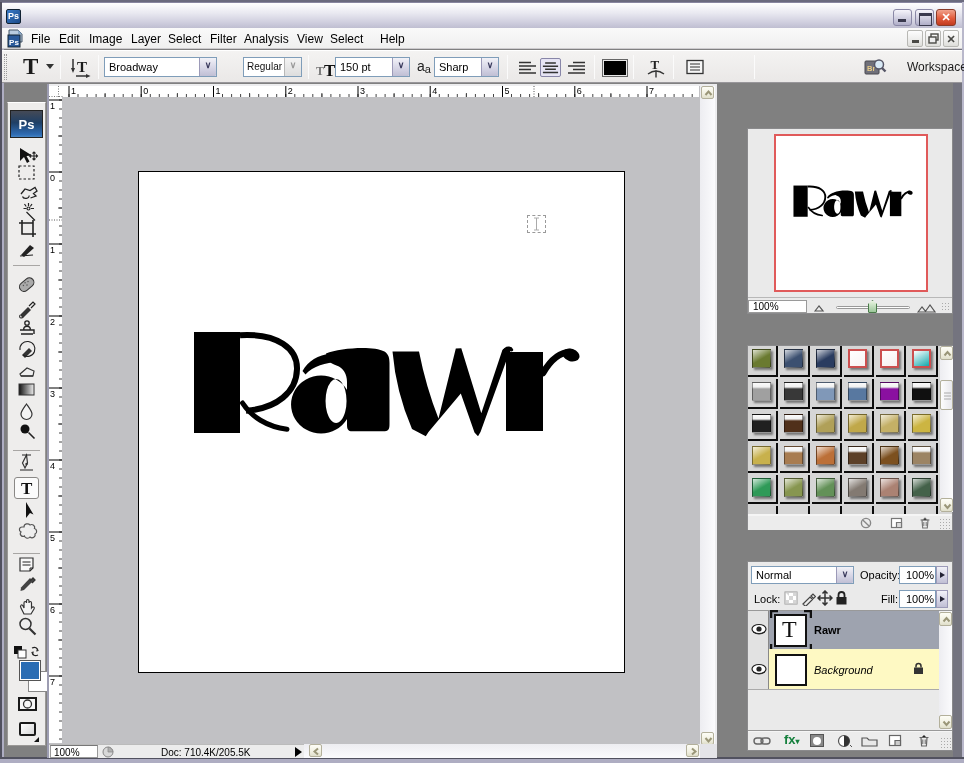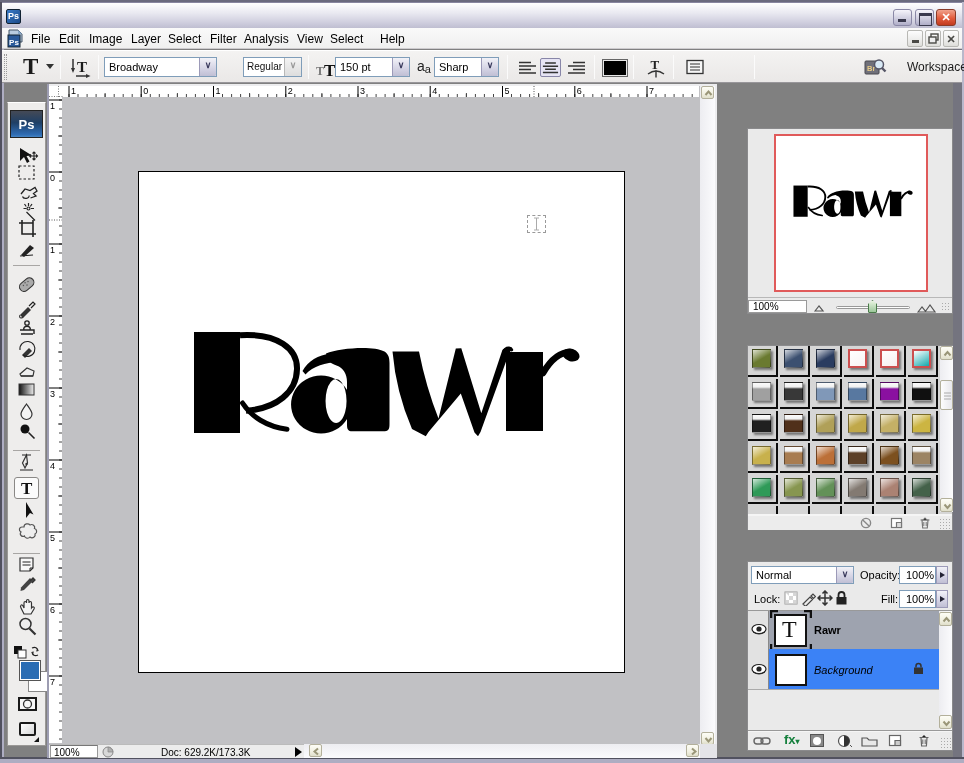--- a/index.html
+++ b/index.html
@@ -353,21 +353,21 @@
         </svg>
       </div>
   </div>
   <div style="position:absolute;left:651px;top:660px;width:17px;height:14px;background:#e4e4e8;"></div>
   <div id="statusbar">
     <div style="position:absolute;left:1px;top:0px;width:48px;height:13px;background:#fff;border:1px solid #999;border-top-color:#777;font-size:10px;padding:1px 0 0 3px;">100%</div>
     <svg style="position:absolute;left:53px;top:1px" width="12" height="12" viewBox="0 0 12 12">
         <circle cx="6" cy="6" r="5" fill="#d8d8d8" stroke="#888"></circle>
         <path d="M6 6V1.2A4.8 4.8 0 0 1 10.8 6z" fill="#b0b0b0" stroke="#888" stroke-width=".7"></path>
       </svg>
-    <div style="position:absolute;left:112px;top:2px;font-size:10px;color:#000;">Doc: 629.2K/173.3K</div>
+    <div style="position:absolute;left:112px;top:2px;font-size:10px;color:#000;">Doc: 710.4K/205.5K</div>
     <div style="position:absolute;left:246px;top:2px;width:0;height:0;border-top:5px solid transparent;border-bottom:5px solid transparent;border-left:7px solid #000;"></div>
   </div>
 </div>
 
 <div class="panel" id="navigator" style="top:128px;height:186px;">
   <div style="position:absolute;left:26px;top:5px;width:154px;height:158px;background:#fff;border:2px solid #e05a5a;">
     <svg style="position:absolute;left:16px;top:48px" width="121" height="34" viewBox="190 327 390 110">
         <use href="#rawrg"></use>
       </svg>
   </div>
@@ -557,21 +557,21 @@
         <circle cx="8" cy="6" r="2.6" fill="#222"></circle>
         <path d="M2 9 q6 4 12 0" fill="none" stroke="#222" stroke-width="1"></path>
       </svg>
     <div style="position:absolute;left:26px;top:3px;width:33px;height:33px;background:#fff;border:2px solid #111;"></div>
     <svg style="position:absolute;left:22px;top:-1px" width="42" height="42" viewBox="0 0 42 42">
         <path d="M1 8V1h7M34 1h7v7M41 34v7h-7M8 41H1v-7" stroke="#111" stroke-width="2.5" fill="none"></path>
       </svg>
     <div style="position:absolute;left:34px;top:5px;font-family:'Liberation Serif',serif;font-size:24px;color:#111;">T</div>
     <div style="position:absolute;left:66px;top:13px;font-size:11px;font-weight:bold;color:#000;">Rawr</div>
   </div>
-  <div style="position:absolute;left:0;top:87px;width:191px;height:41px;background:#3b82f6;text-decoration:underline;">
+  <div style="position:absolute;left:0;top:87px;width:191px;height:41px;background:#fef9c3;text-decoration:underline;">
     <div style="position:absolute;left:0;top:0;width:21px;height:41px;background:#e2e2e2;border-right:1px solid #888;"></div>
     <svg style="position:absolute;left:3px;top:14px" width="16" height="12" viewBox="0 0 16 12">
         <ellipse cx="8" cy="6" rx="7" ry="4.5" fill="#fff" stroke="#222" stroke-width="1.2"></ellipse>
         <circle cx="8" cy="6" r="2.6" fill="#222"></circle>
         <path d="M2 9 q6 4 12 0" fill="none" stroke="#222" stroke-width="1"></path>
       </svg>
     <div style="position:absolute;left:27px;top:5px;width:32px;height:32px;background:#fff;border:2px solid #111;"></div>
     <div style="position:absolute;left:66px;top:15px;font-size:11px;font-style:italic;color:#000;">Background</div>
     <svg style="position:absolute;left:165px;top:13px" width="11" height="13" viewBox="0 0 11 13">
         <rect x="1" y="5.5" width="9" height="6.5" fill="#333"></rect>

